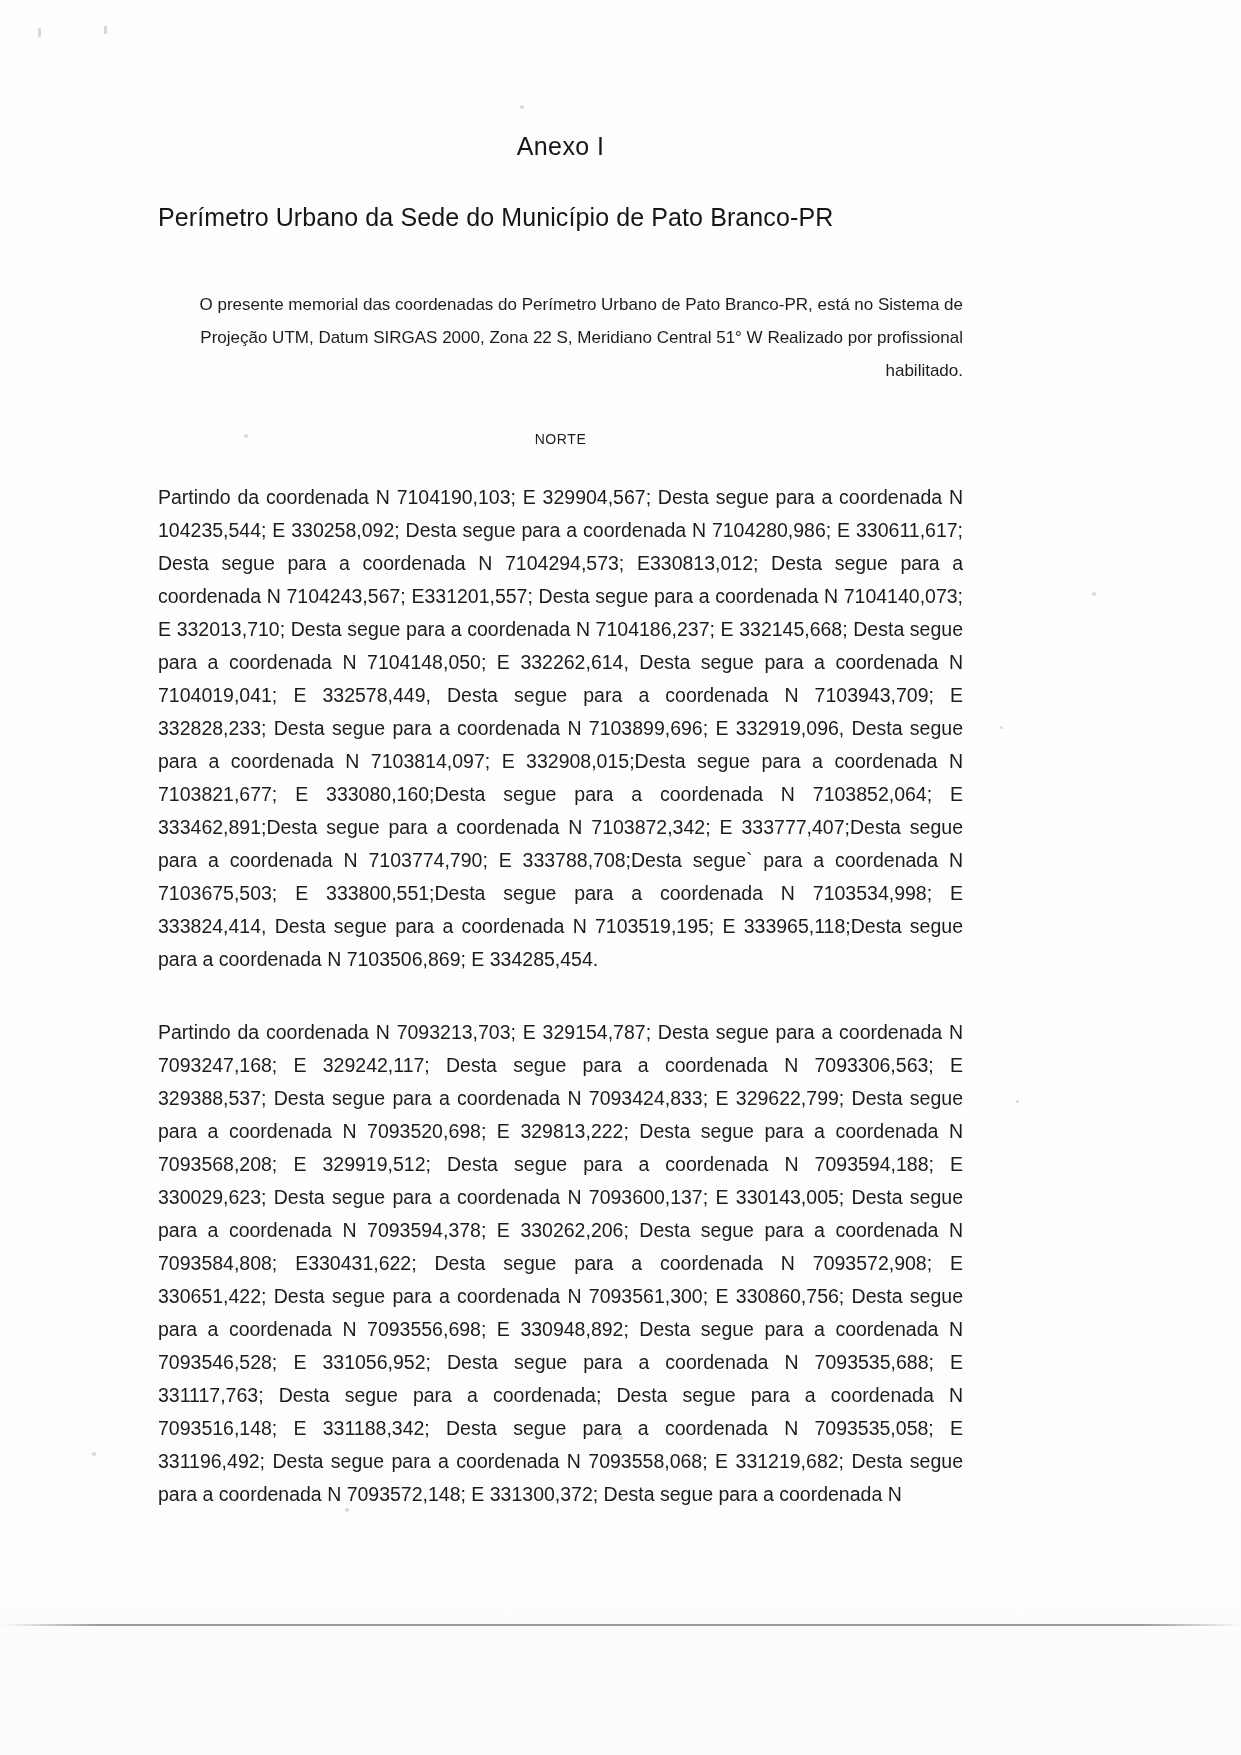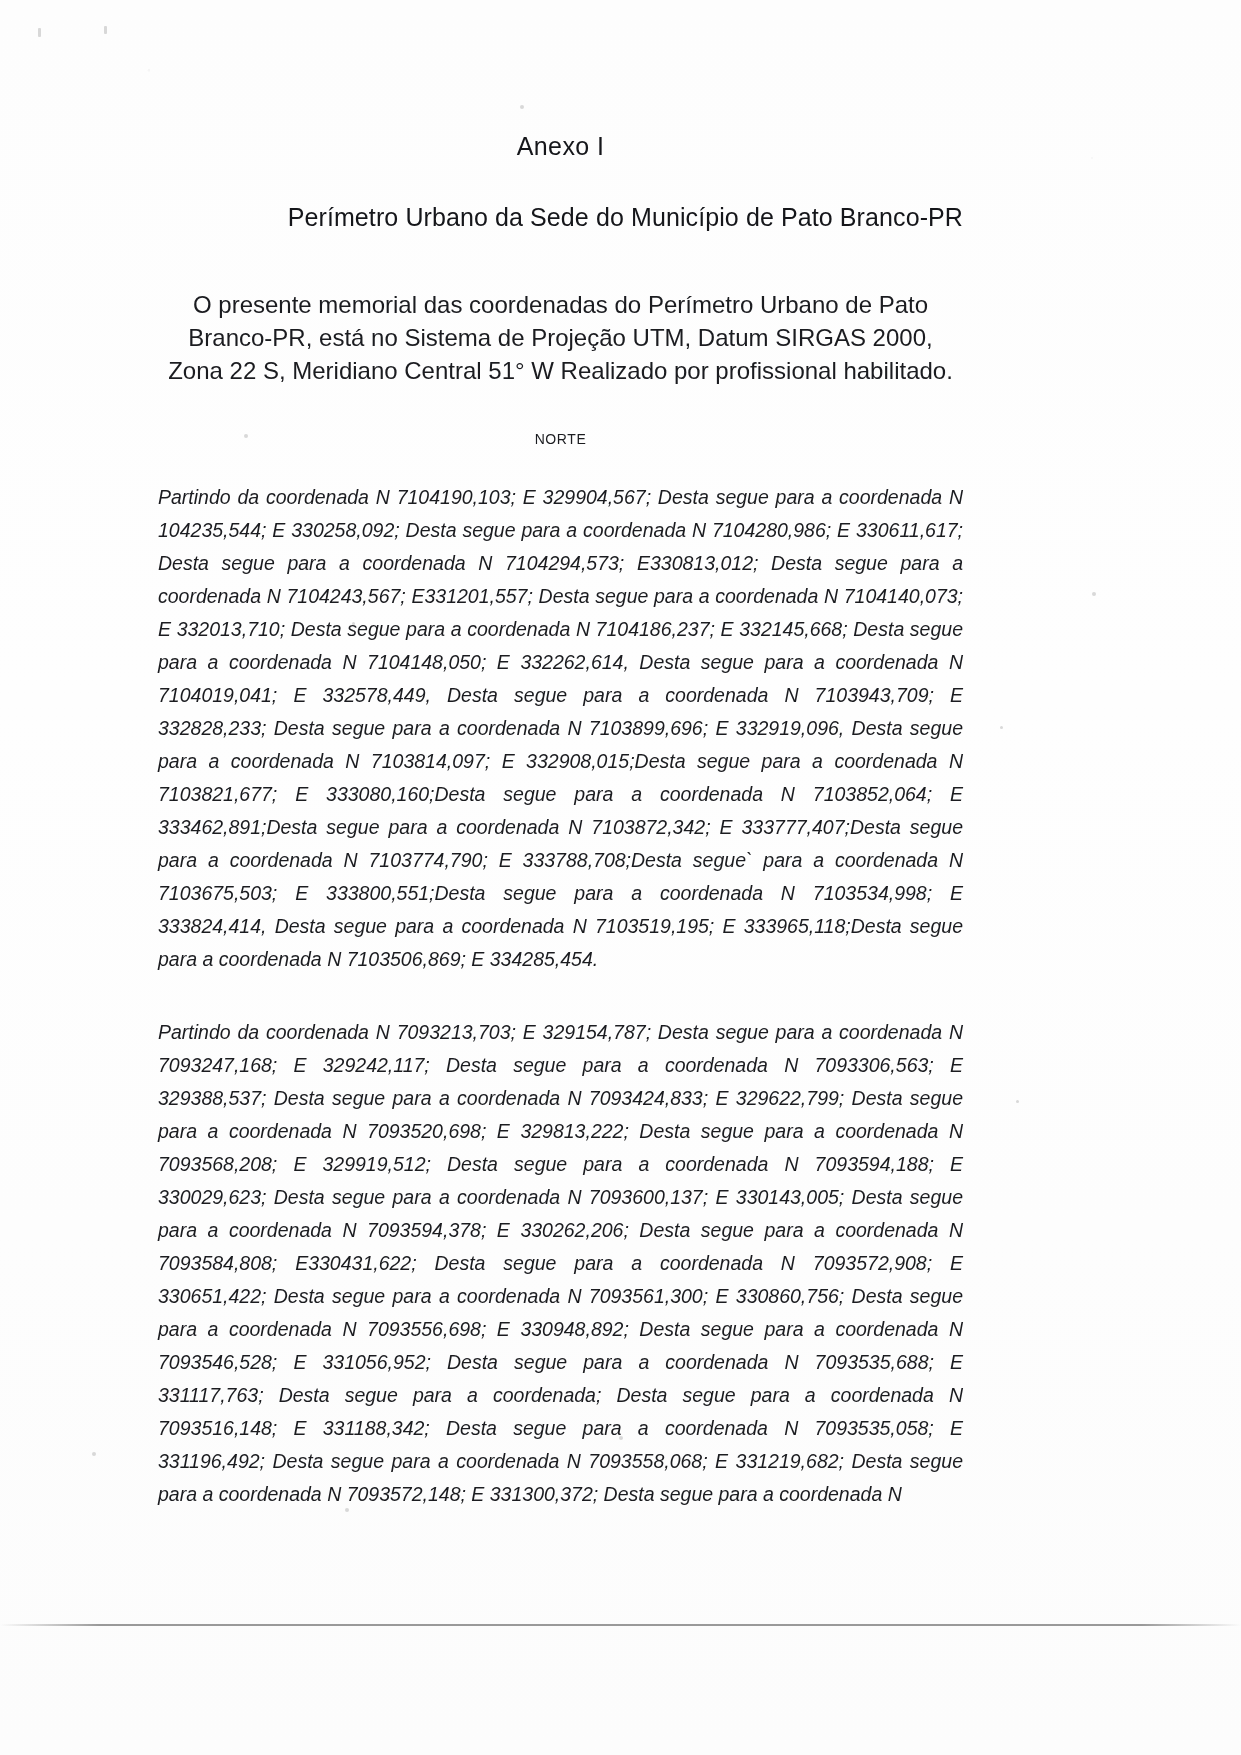--- a/index.html
+++ b/index.html
@@ -53,51 +53,50 @@
   }
   .doc-title {
     text-align: center;
     font-size: 25px;
     letter-spacing: .4px;
     margin: 132px 0 0 0;
     font-weight: 400;
     color: #15161a;
   }
   .doc-subtitle {
-    text-align: right;
+    text-align: left;
     font-size: 25px;
     margin: 42px 0 0 0;
     font-weight: 400;
     letter-spacing: .1px;
     color: #15161a;
   }
   .intro {
     margin: 56px 0 0 0;
-    font-size: 24px;
+    font-size: 17px;
     line-height: 33px;
-    text-align: center;
+    text-align: right;
     color: #1b1c20;
   }
   .section-heading {
     text-align: center;
     font-size: 14px;
     margin: 44px 0 0 0;
     letter-spacing: .6px;
     font-weight: 400;
     color: #1b1c20;
   }
   .body-par {
     margin: 34px 0 0 0;
     font-size: 19.5px;
     line-height: 33px;
     text-align: justify;
     text-justify: inter-word;
     color: #1b1c20;
     hyphens: none;
-    font-style: italic;
   }
   .body-par.last { margin-bottom: 16px; }
   .sec-block { margin-top: 40px; }
 </style>
 </head>
 <body>
 
 <div class="page">
   <div class="scan-tint"></div>
 

